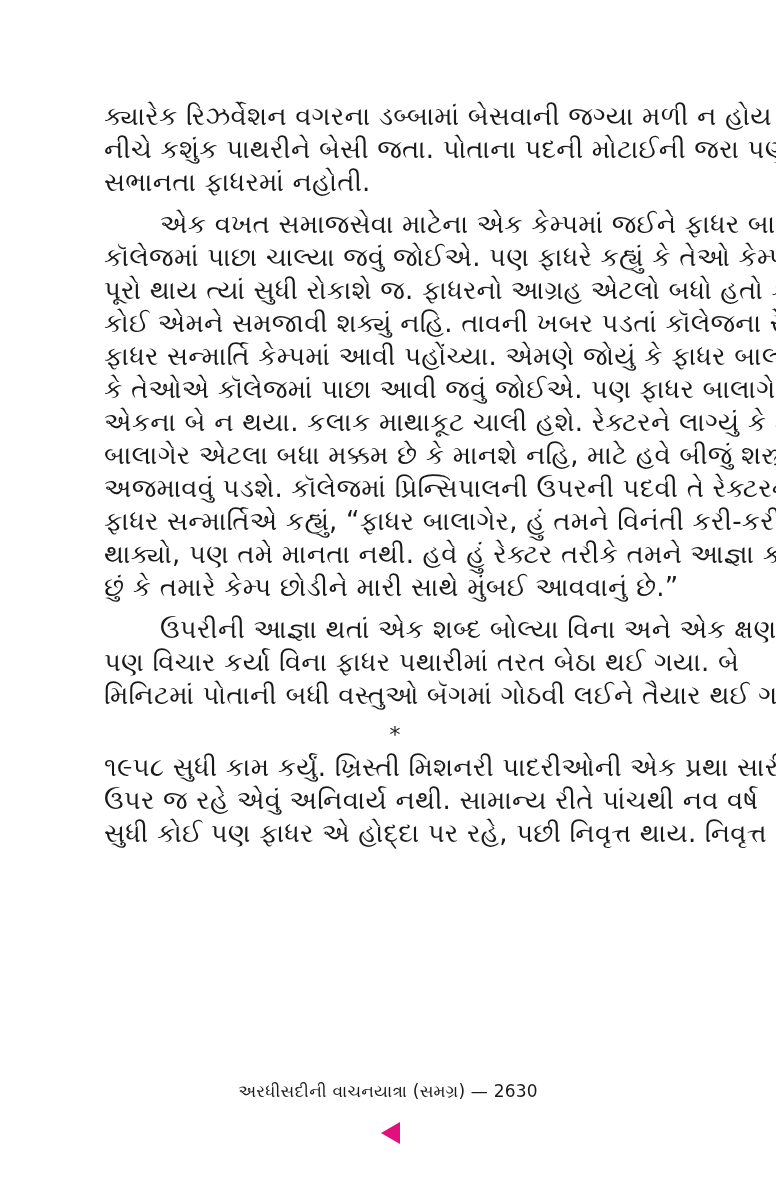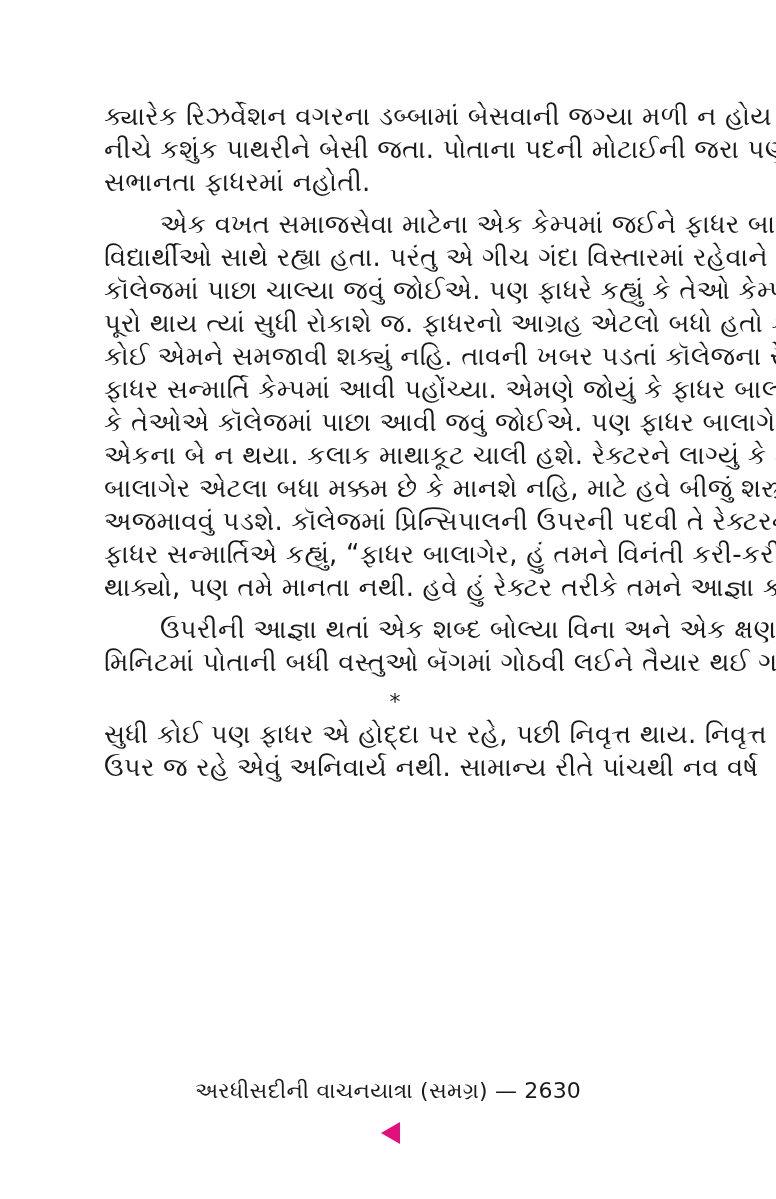--- a/index.html
+++ b/index.html
@@ -47,21 +47,21 @@
     text-align-last: center;
   }
   .footer {
     position: absolute;
     top: 1080px;
     left: 0;
     width: 776px;
     text-align: center;
   }
   .footer-title {
-    font-size: 22px;
+    font-size: 17px;
     line-height: 22px;
     color: #1a1a1a;
     letter-spacing: 0.2px;
   }
   .nav-arrow {
     position: absolute;
     top: 1122px;
     left: 381px;
     width: 0;
     height: 0;
@@ -79,43 +79,45 @@
   <div class="text-block">
 
     <div class="paragraph">
       <div class="line">ક્યારેક રિઝર્વેશન વગરના ડબ્બામાં બેસવાની જગ્યા મળી ન હોય તો</div>
       <div class="line">નીચે કશુંક પાથરીને બેસી જતા. પોતાના પદની મોટાઈની જરા પણ</div>
       <div class="line p-last">સભાનતા ફાધરમાં નહોતી.</div>
     </div>
 
     <div class="paragraph">
       <div class="line p-first">એક વખત સમાજસેવા માટેના એક કેમ્પમાં જઈને ફાધર બાલાગેર</div>
-      <div class="line">વિદ્યાર્થીઓ સાથે રહ્યા હતા. પરંતુ એ ગીચ ગંદા વિસ્તારમાં રહેવાને</div>
       <div class="line">કૉલેજમાં પાછા ચાલ્યા જવું જોઈએ. પણ ફાધરે કહ્યું કે તેઓ કેમ્પ</div>
       <div class="line">પૂરો થાય ત્યાં સુધી રોકાશે જ. ફાધરનો આગ્રહ એટલો બધો હતો કે</div>
       <div class="line">કોઈ એમને સમજાવી શક્યું નહિ. તાવની ખબર પડતાં કૉલેજના રેક્ટર</div>
       <div class="line">ફાધર સન્માર્તિ કેમ્પમાં આવી પહોંચ્યા. એમણે જોયું કે ફાધર બાલાગેર</div>
       <div class="line">કે તેઓએ કૉલેજમાં પાછા આવી જવું જોઈએ. પણ ફાધર બાલાગેર</div>
       <div class="line">એકના બે ન થયા. કલાક માથાકૂટ ચાલી હશે. રેક્ટરને લાગ્યું કે ફાધર</div>
       <div class="line">બાલાગેર એટલા બધા મક્કમ છે કે માનશે નહિ, માટે હવે બીજું શસ્ત્રા</div>
       <div class="line">અજમાવવું પડશે. કૉલેજમાં પ્રિન્સિપાલની ઉપરની પદવી તે રેક્ટરની.</div>
       <div class="line">ફાધર સન્માર્તિએ કહ્યું, “ફાધર બાલાગેર, હું તમને વિનંતી કરી-કરીને</div>
       <div class="line">થાક્યો, પણ તમે માનતા નથી. હવે હું રેક્ટર તરીકે તમને આજ્ઞા કરું</div>
+      <div class="line p-last">છું કે તમારે કેમ્પ છોડીને મારી સાથે મુંબઈ આવવાનું છે.”</div>
     </div>
 
     <div class="paragraph">
       <div class="line p-first">ઉપરીની આજ્ઞા થતાં એક શબ્દ બોલ્યા વિના અને એક ક્ષણનો</div>
+      <div class="line">પણ વિચાર કર્યા વિના ફાધર પથારીમાં તરત બેઠા થઈ ગયા. બે</div>
       <div class="line">મિનિટમાં પોતાની બધી વસ્તુઓ બૅગમાં ગોઠવી લઈને તૈયાર થઈ ગયા</div>
     </div>
 
     <div class="separator">*</div>
 
     <div class="paragraph">
+      <div class="line">૧૯૫૮ સુધી કામ કર્યું. ખ્રિસ્તી મિશનરી પાદરીઓની એક પ્રથા સારી</div>
+      <div class="line">ઉપર જ રહે એવું અનિવાર્ય નથી. સામાન્ય રીતે પાંચથી નવ વર્ષ</div>
       <div class="line p-last">સુધી કોઈ પણ ફાધર એ હોદ્દા પર રહે, પછી નિવૃત્ત થાય. નિવૃત્ત</div>
-      <div class="line">ઉપર જ રહે એવું અનિવાર્ય નથી. સામાન્ય રીતે પાંચથી નવ વર્ષ</div>
     </div>
 
   </div>
 
   <div class="footer">
     <span class="footer-title">અરધીસદીની વાચનયાત્રા (સમગ્ર) — 2630</span>
   </div>
 
   <div class="nav-arrow"></div>
 

